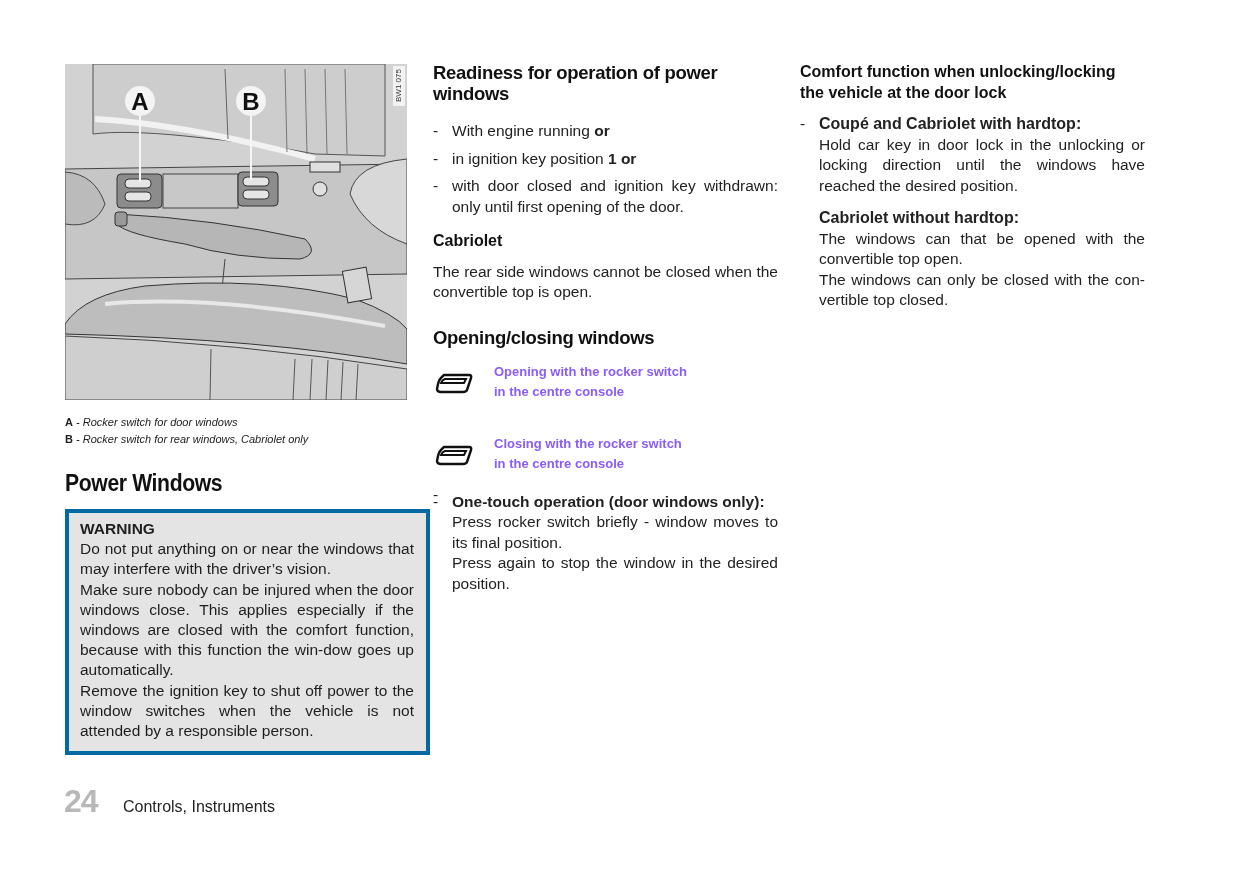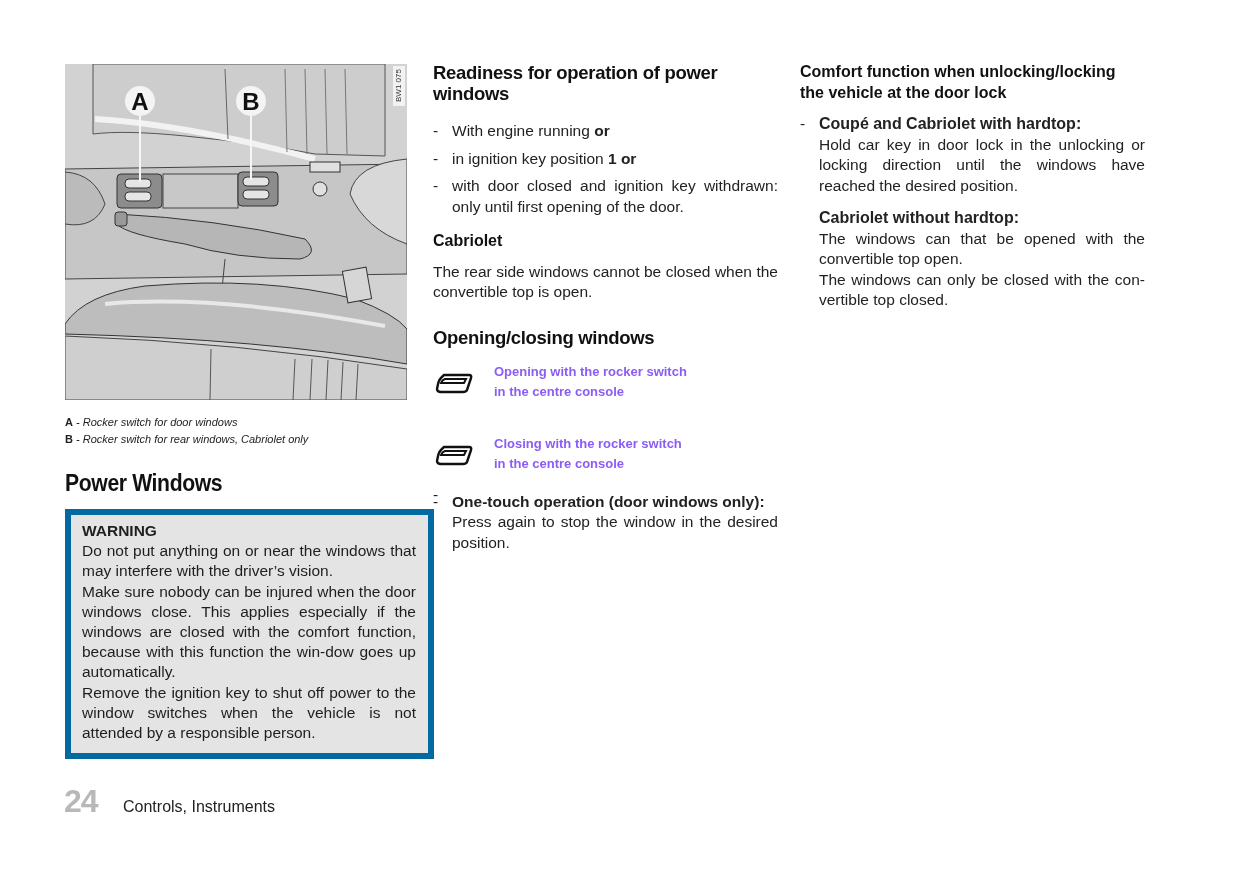--- a/index.html
+++ b/index.html
@@ -18,21 +18,21 @@
     background:#f2f2f2; font-size:8px; color:#333;
     writing-mode:vertical-rl; transform:rotate(180deg); text-align:center; line-height:12px;
   }
   .caption { left:65px; top:414px; font-size:11px; line-height:17px; font-style:italic; color:#222; }
   .cap-line span.l { font-style:normal; font-weight:bold; }
 
   .page-title { left:65px; top:470px; font-size:23px; font-weight:bold; letter-spacing:-0.4px; transform:scaleX(0.92); transform-origin:left; color:#111; }
 
   .warning {
     left:65px; top:509px; width:334px; height:224px; background:#e4e4e4;
-    border:6px solid #0369a1; padding:6px 12px 8px 11px; font-size:15.5px; line-height:20.2px; color:#1e1e1e;
+    border:4px solid #0369a1; padding:6px 12px 8px 11px; font-size:15.5px; line-height:20.2px; color:#1e1e1e;
     text-align:justify;
   }
   .warning .wt { font-weight:bold; font-size:15.5px; }
   .warning p { margin:0; }
 
   .footer-num { left:64px; top:783px; font-size:32px; font-weight:bold; color:#b8b8b8; letter-spacing:-1px; }
   .footer-text { left:123px; top:798px; font-size:16px; color:#222; }
 
   .col { width:345px; font-size:15.5px; line-height:20.5px; color:#222; }
   .col2 { left:433px; top:62px; }
@@ -149,20 +149,21 @@
     </svg>
     <div class="opt">Closing with the rocker switch</div>
     <div class="opt">in the centre console</div>
   </div>
   <div style="height:10px"></div>
   <div class="li"><span class="dash">-</span></div>
   <div style="height:7px"></div>
   <div class="li">
       <span class="dash">-</span>
       <b style="display:block">One-touch operation (door windows only):</b>
+      <span style="display:block">Press rocker switch briefly - window moves to its final position.</span>
       <span style="display:block">Press again to stop the window in the desired position.</span>
     </div>
 </div>
 
 <div class="abs col col3">
   <h3 style="width:330px;">Comfort function when unlocking/locking the vehicle at the door lock</h3>
   <div style="height:11px"></div>
   <div class="li">
       <span class="dash">-</span>
       <b style="display:block;font-size:16px">Coupé and Cabriolet with hardtop:</b>

